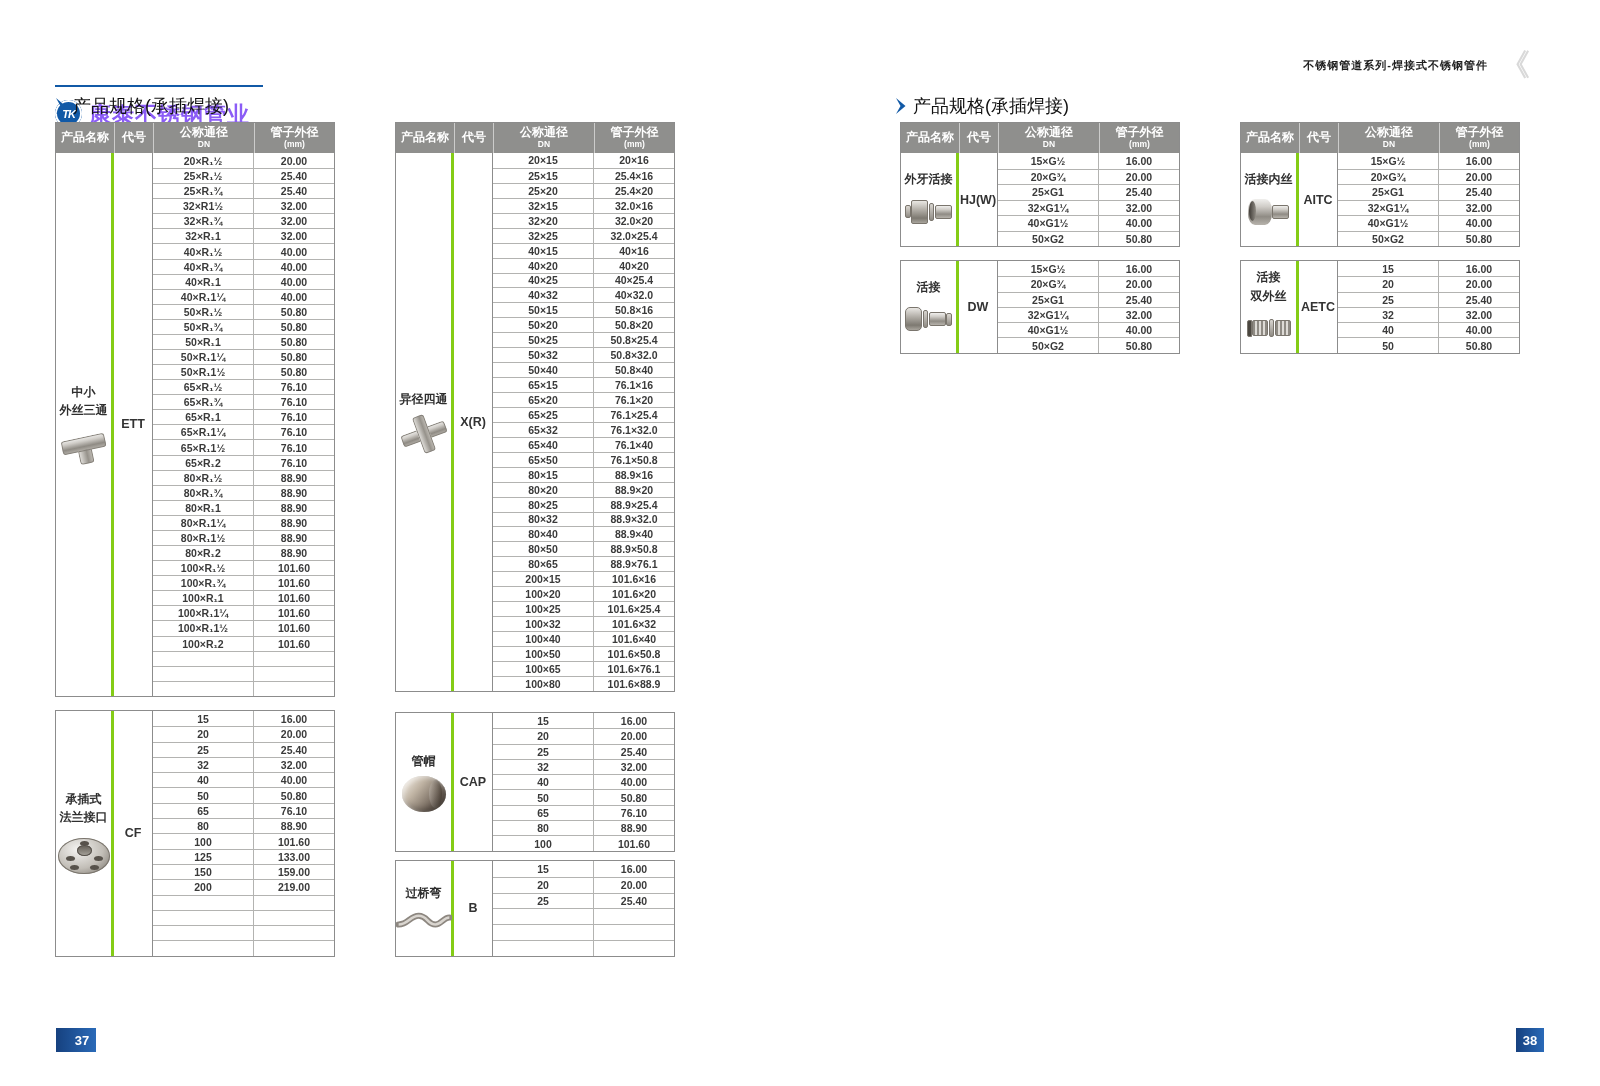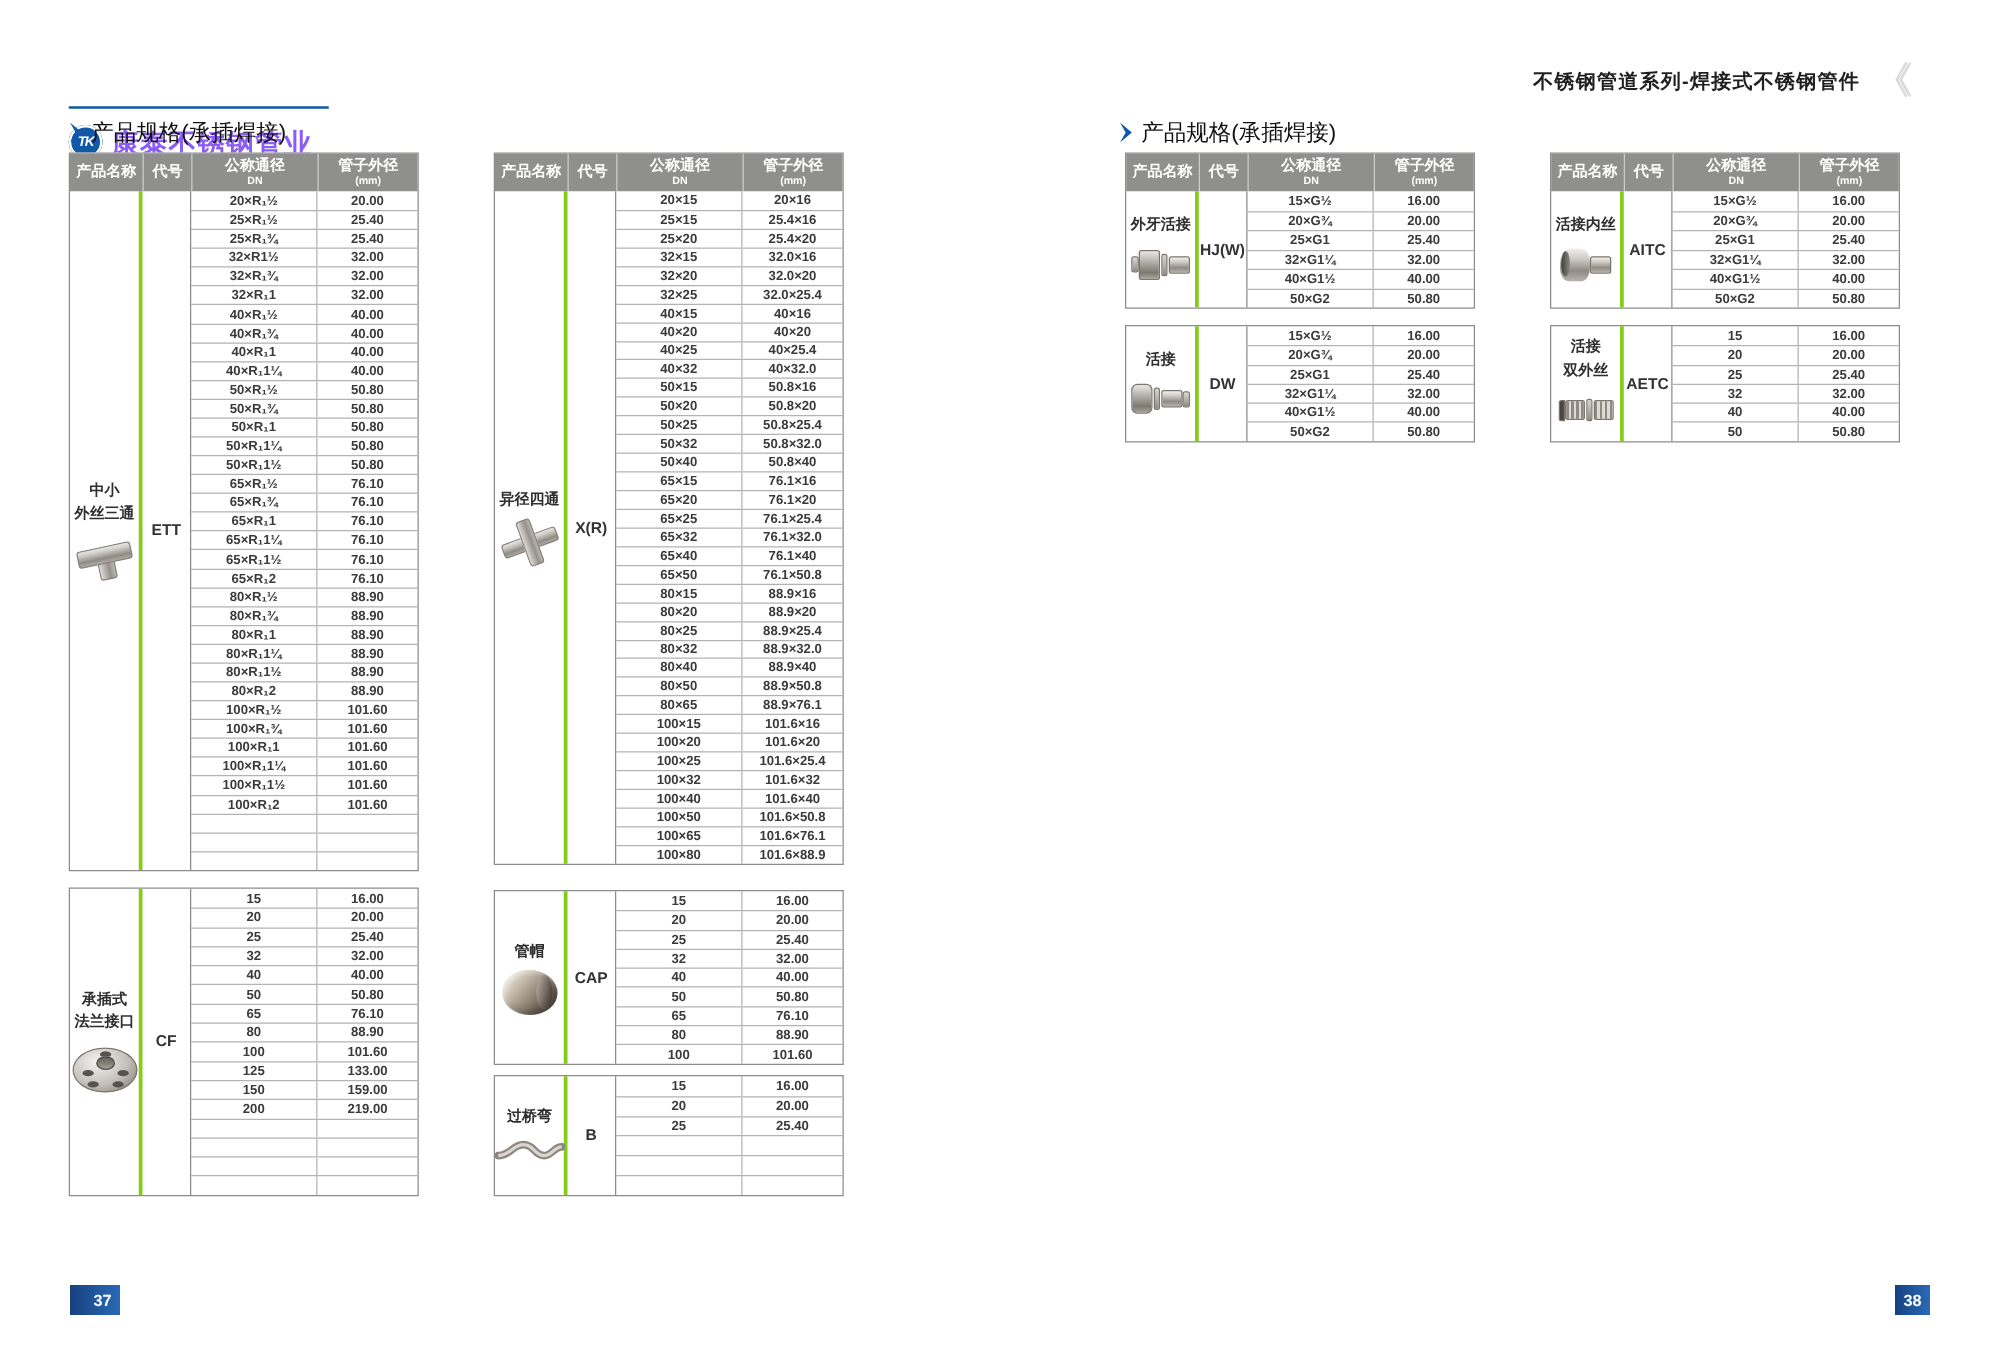--- a/index.html
+++ b/index.html
@@ -9,21 +9,21 @@
   
   .logo{position:absolute;left:55px;top:52px;display:flex;gap:7px;margin-top:48px;}
   .logo-badge{width:27px;height:27px;border-radius:50%;background:#1159a6;color:#fff;
       display:flex;align-items:center;justify-content:center;font-weight:bold;font-style:italic;
       font-size:11px;letter-spacing:-1px;box-shadow:inset 0 0 0 2px #fff, inset 0 0 0 4px #1159a6;}
   .logo-text{color:#8b5cf6;font-size:22px;font-weight:bold;letter-spacing:1px;}
   .logo-underline{position:absolute;left:55px;top:85px;width:208px;height:2px;background:#1159a6;}
 
   
   .series-head{position:absolute;top:50px;right:70px;display:flex;align-items:center;gap:12px;}
-  .series-title{font-size:16px;font-weight:bold;color:#1f1f1f;letter-spacing:1px;}
+  .series-title{font-size:11px;font-weight:bold;color:#1f1f1f;letter-spacing:1px;}
   .corner-mark{font-size:30px;color:#d9d9d9;font-weight:bold;line-height:1;}
 
   
   .section-head{position:absolute;display:flex;align-items:center;gap:7px;}
   .section-head.left{left:55px;top:94px;}
   .section-head.right{left:895px;top:94px;}
   .section-title{font-size:18px;font-weight:normal;color:#111;}
 
   
   .spec-table{position:absolute;width:278px;border:1px solid #8c8c8c;background:#fff;box-sizing:content-box;}
@@ -493,21 +493,21 @@
           </div>
           <div class="trow">
             <div class="td td-dn">80×50</div>
             <div class="td td-od">88.9×50.8</div>
           </div>
           <div class="trow">
             <div class="td td-dn">80×65</div>
             <div class="td td-od">88.9×76.1</div>
           </div>
           <div class="trow">
-            <div class="td td-dn">100×15</div>
+            <div class="td td-dn">200×15</div>
             <div class="td td-od">101.6×16</div>
           </div>
           <div class="trow">
             <div class="td td-dn">100×20</div>
             <div class="td td-od">101.6×20</div>
           </div>
           <div class="trow">
             <div class="td td-dn">100×25</div>
             <div class="td td-od">101.6×25.4</div>
           </div>

